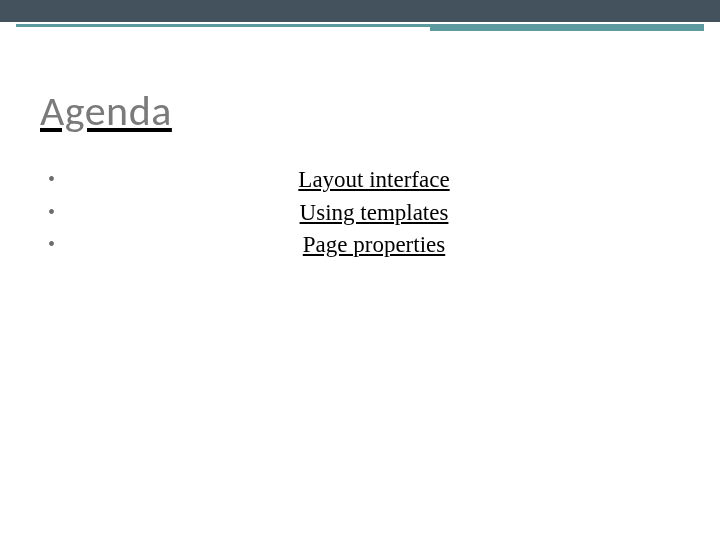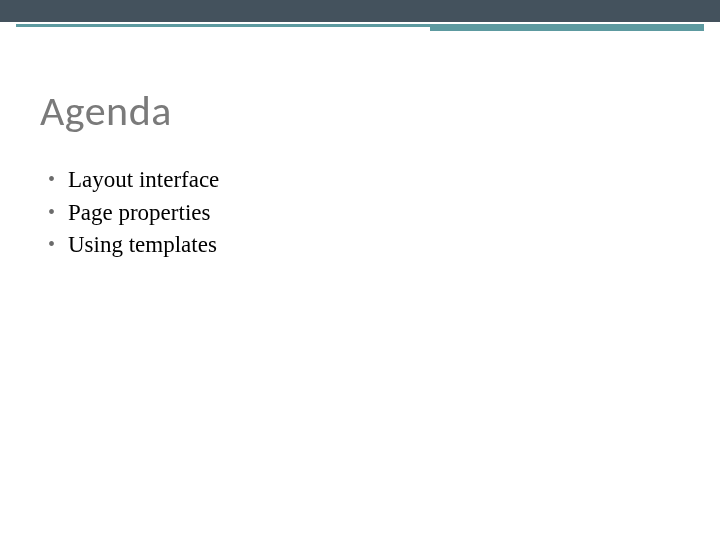--- a/index.html
+++ b/index.html
@@ -33,33 +33,35 @@
   .teal-line .seg-b {
     position: absolute;
     left: 430px;
     top: 0;
     height: 7px;
     background: #5d9aa0;
     width: 274px;
   }
   .content {
     padding: 55px 40px 0 40px;
+    text-decoration: underline;
   }
   h1.title {
     margin: 0 0 28px 0;
     font-family: Calibri, 'Segoe UI', Arial, sans-serif;
     font-weight: 400;
     font-size: 42px;
     color: #7a7a7a;
     letter-spacing: 0.5px;
   }
   ul.agenda {
     margin: 0;
     padding: 0 0 0 28px;
     list-style: none;
+    text-align: center;
   }
   ul.agenda li {
     position: relative;
     font-size: 23px;
     line-height: 1.42;
     color: #000;
     font-family: Georgia, 'Times New Roman', serif;
   }
   ul.agenda li::before {
     content: "•";
@@ -77,16 +79,16 @@
 <div class="top-band"></div>
 <div class="teal-line">
   <div class="seg-a"></div>
   <div class="seg-b"></div>
 </div>
 
 <div class="content">
   <h1 class="title">Agenda</h1>
   <ul class="agenda">
     <li>Layout interface</li>
+    <li>Using templates</li>
     <li>Page properties</li>
-    <li>Using templates</li>
   </ul>
 </div>
 
 </body></html>

